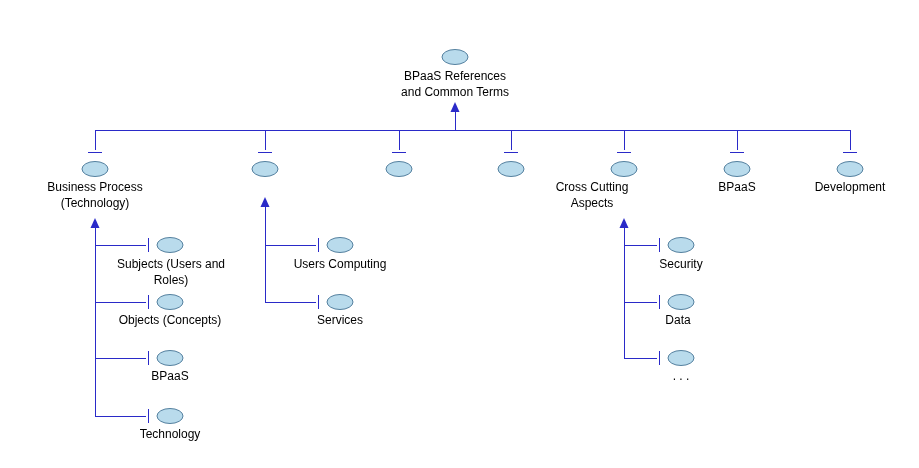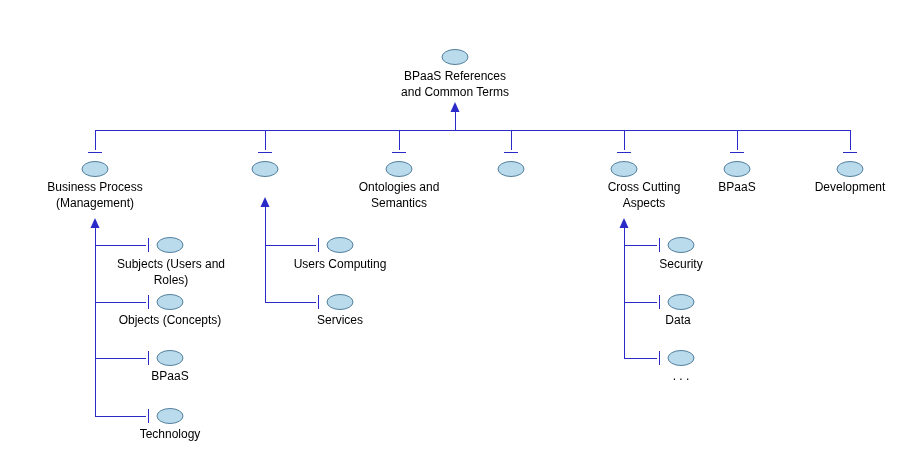--- a/index.html
+++ b/index.html
@@ -77,24 +77,22 @@
 
     <ellipse class="ell" cx="681" cy="245" rx="13" ry="7.5"></ellipse>
     <ellipse class="ell" cx="681" cy="302" rx="13" ry="7.5"></ellipse>
     <ellipse class="ell" cx="681" cy="358" rx="13" ry="7.5"></ellipse>
   </svg>
 
   <div class="lbl" style="left:455px;top:68px">BPaaS References
 and Common Terms</div>
 
   <div class="lbl" style="left:95px;top:179px">Business Process
-(Management)</div>
-  <div class="lbl" style="left:399px;top:179px">Ontologies and
-Semantics</div>
-  <div class="lbl" style="left:644px;top:179px">Cross Cutting
+(Technology)</div>
+  <div class="lbl" style="left:592px;top:179px">Cross Cutting
 Aspects</div>
   <div class="lbl" style="left:737px;top:179px">BPaaS</div>
   <div class="lbl" style="left:850px;top:179px">Development</div>
 
   <div class="lbl" style="left:171px;top:256px">Subjects (Users and
 Roles)</div>
   <div class="lbl" style="left:170px;top:312px">Objects (Concepts)</div>
   <div class="lbl" style="left:170px;top:368px">BPaaS</div>
   <div class="lbl" style="left:170px;top:426px">Technology</div>
 

